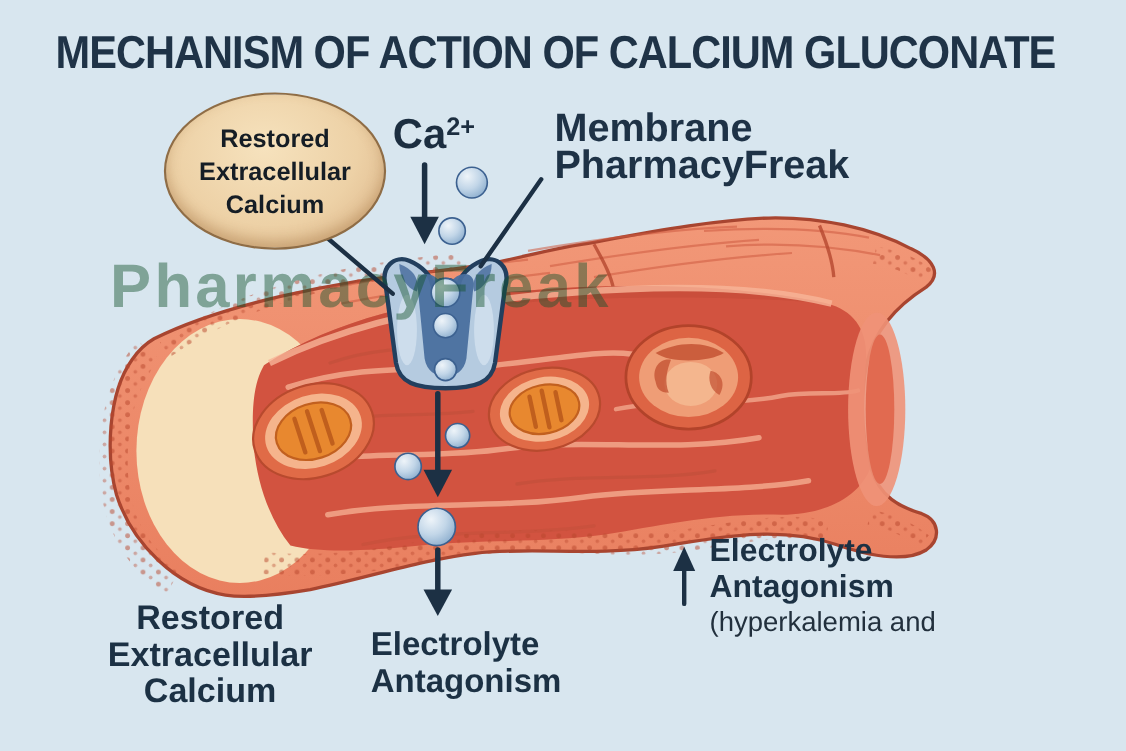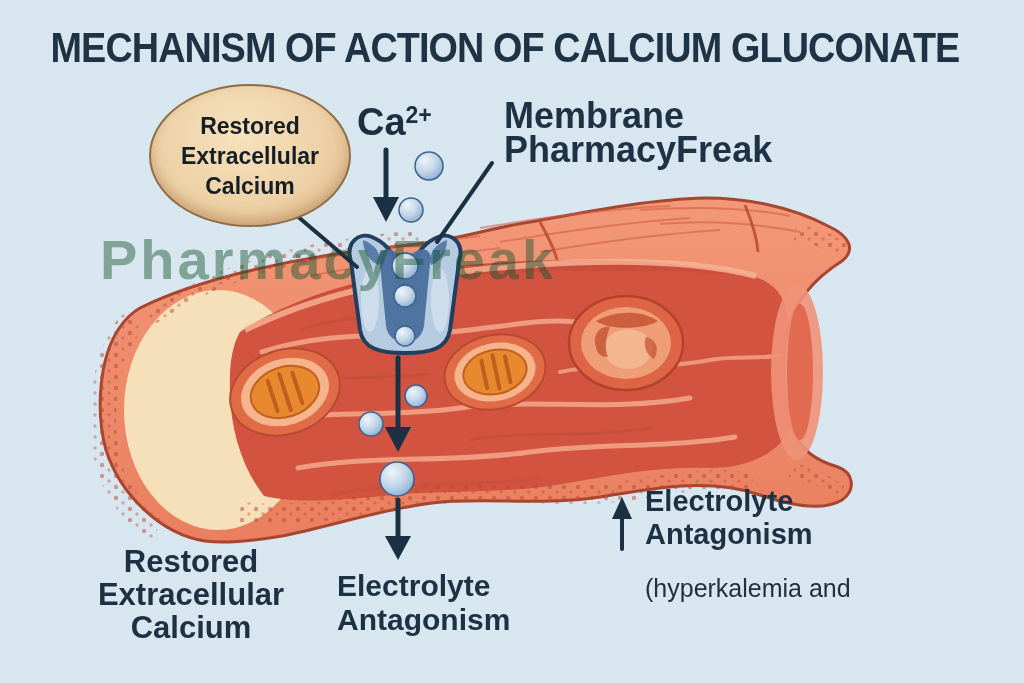--- a/index.html
+++ b/index.html
@@ -26,21 +26,21 @@
             color:#1e3246;line-height:34px;}
 
   .bottom-left{position:absolute;left:76px;top:545px;width:230px;text-align:center;
                font-size:31px;font-weight:bold;color:#1c3144;line-height:33px;}
 
   .bottom-center{position:absolute;left:337px;top:569px;font-size:30px;font-weight:bold;
                  color:#1c3144;line-height:34px;}
 
   .right-block{position:absolute;left:645px;top:485px;color:#1c3144;}
   .right-block .bold-ln{font-size:29px;font-weight:bold;line-height:33px;}
-  .right-block .sub{margin-top:22px;font-size:25px;font-weight:normal;color:#22303d;line-height:30px;}
+  .right-block .sub{margin-top:0;font-size:25px;font-weight:normal;color:#22303d;line-height:30px;}
 
   .watermark{position:absolute;left:100px;top:227px;font-size:56px;font-weight:bold;
              letter-spacing:3px;color:#14532d;opacity:.45;white-space:nowrap;}
 </style>
 </head>
 <body>
 
 <div class="stage">
 
   <svg class="layer" width="1024" height="683" viewBox="0 0 1024 683">

